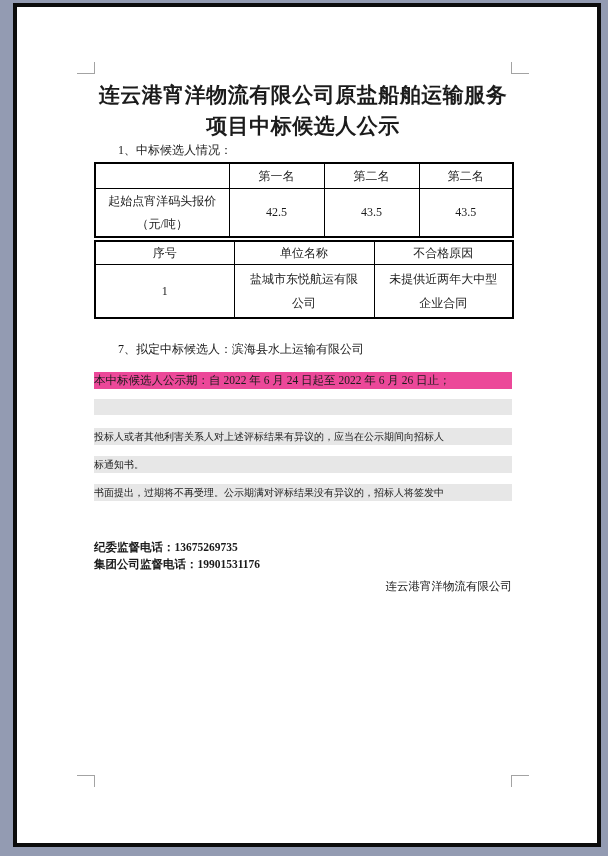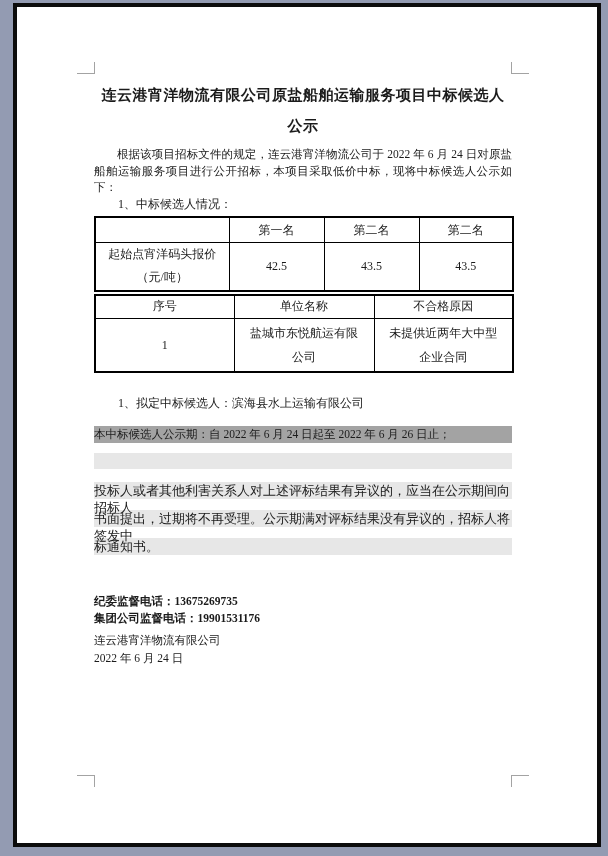--- a/index.html
+++ b/index.html
@@ -19,21 +19,21 @@
   
   .mark { position:absolute; width:17px; height:11px; }
   .mark-tl { left:60px;  top:55px;  border-right:1px solid #a3a3a3; border-bottom:1px solid #a3a3a3; }
   .mark-tr { left:494px; top:55px;  border-left:1px solid #a3a3a3;  border-bottom:1px solid #a3a3a3; }
   .mark-bl { left:60px;  top:768px; border-right:1px solid #a3a3a3; border-top:1px solid #a3a3a3; }
   .mark-br { left:494px; top:768px; border-left:1px solid #a3a3a3;  border-top:1px solid #a3a3a3; }
 
   .content { position:absolute; left:77px; top:66px; width:418px; color:#1b1b1b; }
 
   .title {
-    margin:7px 0 0; font-size:15px; font-weight:bold;
+    margin:7px 0 0; font-size:21px; font-weight:bold;
     text-align:center; line-height:31px; letter-spacing:0.5px;
   }
   .intro {
     margin:4px 0 0; font-size:11.5px; line-height:16.5px;
     text-indent:2em; text-align:justify;
   }
   .list-head { margin:0; font-size:12px; line-height:17px; text-indent:2em; }
   .list-head.h2 { margin-top:7px; }
   .list-head.h3 { margin-top:22px; }
 
@@ -47,54 +47,53 @@
   .t1 tr.h td  { height:24px; line-height:22px; }
   .t1 tr.r1 td { height:46px; }
   .t1 tr.r2 td { height:47px; }
   .t1 tr.r3 td { height:48px; }
   .t2 { border:2px solid #000; margin-top:2px;padding-left:21px; }
   .t2 tr.h td { height:22px; line-height:21px; }
   .t2 tr.r td { height:52px; padding:0 10px; line-height:24px; }
 
   .hl-line { margin:14px 0 0; }
   .hl-line .hl {
-    display:block; background:#a3a3a3; height:17px;
+    display:block; background:#ec4899; height:17px;
     line-height:17px; font-size:11.5px;
   }
   .hl-empty { margin-top:10px; height:16px; background:#e7e7e7; }
 
   .obj-line {
     margin-top:11px; height:17px; line-height:17px;
-    background:#e7e7e7; font-size:13px;
+    background:#e7e7e7; font-size:10px;
   }
   .obj-line.first { margin-top:13px; }
 
   .contact { margin:0; font-size:11.5px; font-weight:bold; line-height:17px; }
   .contact.first { margin-top:38px; }
 
-  .sig { margin:0; text-align:left; font-size:11.5px; }
+  .sig { margin:0; text-align:right; font-size:11.5px; }
   .sig-company { margin-top:4px; line-height:18px; }
   .sig-date { line-height:19px; padding-right:2px; }
 </style>
 </head>
 <body>
 
 <div class="canvas">
   <div class="page">
 
     <div class="mark mark-tl"></div>
     <div class="mark mark-tr"></div>
     <div class="mark mark-bl"></div>
     <div class="mark mark-br"></div>
 
     <div class="content">
 
       <h1 class="title">连云港宵洋物流有限公司原盐船舶运输服务项目中标候选人公示</h1>
 
-      <p class="intro">根据该项目招标文件的规定，连云港宵洋物流公司于 2022 年 6 月 24 日对原盐船舶运输服务项目进行公开招标，本项目采取低价中标，现将中标候选人公示如下：</p>
 
       <p class="list-head">1、中标候选人情况：</p>
 
       <table class="t1">
         <colgroup>
             <col style="width:134px">
             <col style="width:95px">
             <col style="width:95px">
             <col style="width:94px">
           </colgroup>
@@ -128,35 +127,34 @@
             <td>不合格原因</td>
           </tr>
           <tr class="r">
             <td>1</td>
             <td>盐城市东悦航运有限公司</td>
             <td>未提供近两年大中型企业合同</td>
           </tr>
         </tbody>
       </table>
 
-      <p class="list-head h3">1、拟定中标候选人：滨海县水上运输有限公司</p>
+      <p class="list-head h3">7、拟定中标候选人：滨海县水上运输有限公司</p>
 
       <p class="hl-line">
         <span class="hl">本中标候选人公示期：自 2022 年 6 月 24 日起至 2022 年 6 月 26 日止；</span>
       </p>
 
       <div class="hl-empty"></div>
 
       <div>
         <div class="obj-line first">投标人或者其他利害关系人对上述评标结果有异议的，应当在公示期间向招标人</div>
+        <div class="obj-line">标通知书。</div>
         <div class="obj-line">书面提出，过期将不再受理。公示期满对评标结果没有异议的，招标人将签发中</div>
-        <div class="obj-line">标通知书。</div>
       </div>
 
       <p class="contact first">纪委监督电话：13675269735</p>
       <p class="contact">集团公司监督电话：19901531176</p>
 
       <p class="sig sig-company">连云港宵洋物流有限公司</p>
-      <p class="sig sig-date">2022 年 6 月 24 日</p>
 
     </div>
   </div>
 </div>
 
 </body></html>

